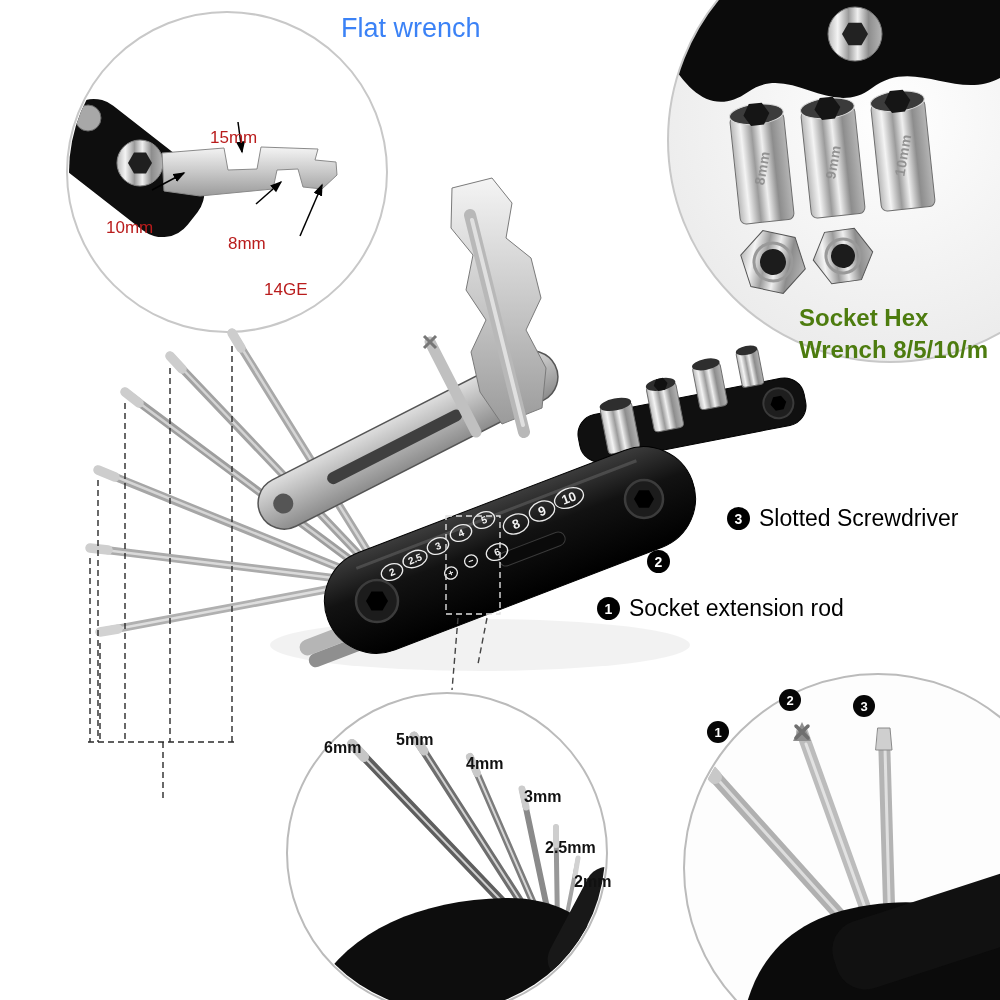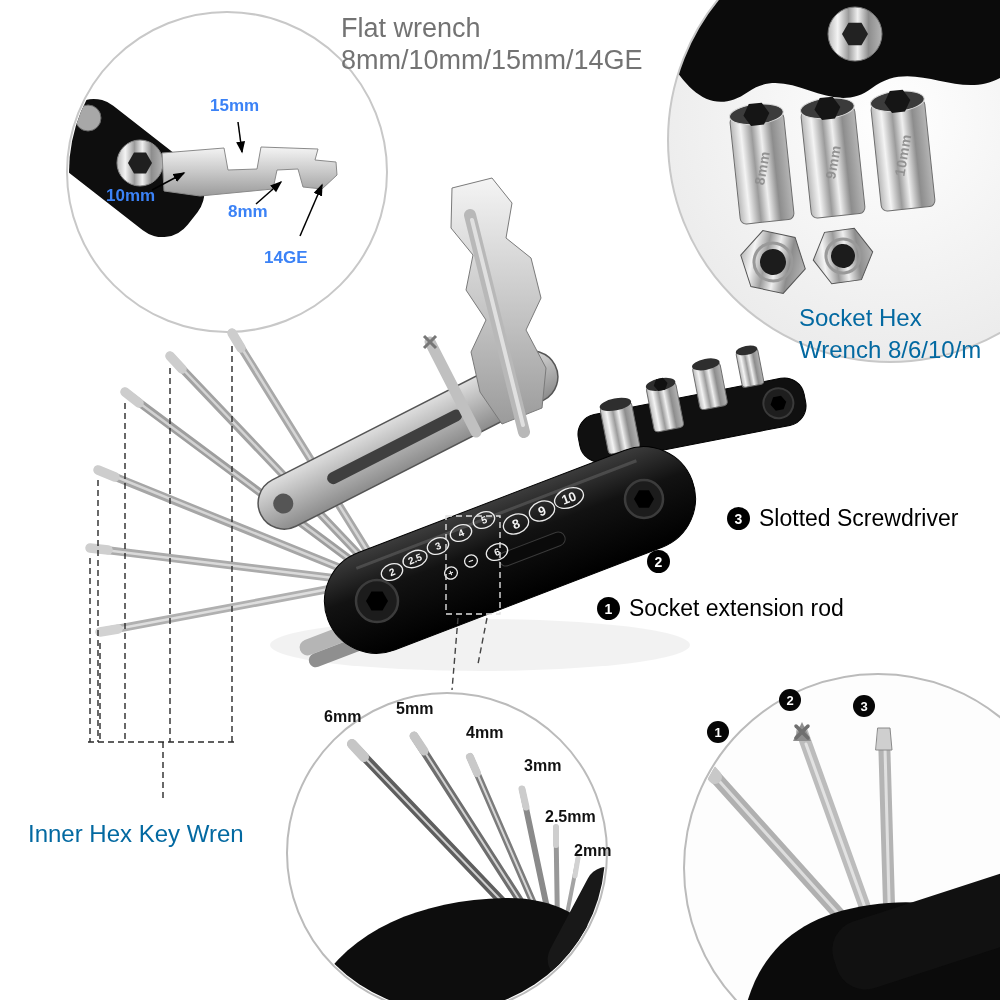--- a/index.html
+++ b/index.html
@@ -1,27 +1,27 @@
 <!DOCTYPE html>
 <html><head>
 <meta charset="utf-8">
 <style>
   html,body{margin:0;padding:0;background:#fff;}
   #stage{position:relative;width:1000px;height:1000px;overflow:hidden;background:#fff;
          font-family:"Liberation Sans",sans-serif;color:#000;}
   #stage svg{position:absolute;left:0;top:0;}
-  .title{position:absolute;font-size:27px;line-height:1.2;color:#737373;white-space:nowrap;}
-  .title24{position:absolute;font-size:24px;line-height:1.35;color:#0369a1;white-space:nowrap;}
+  .title{position:absolute;font-size:27px;line-height:1.2;color:#3b82f6;white-space:nowrap;}
+  .title24{position:absolute;font-size:24px;line-height:1.35;color:#4d7c0f;white-space:nowrap;font-weight:bold;}
   .listrow{position:absolute;display:flex;align-items:center;gap:9px;font-size:23px;color:#000;white-space:nowrap;}
   .badge{width:23px;height:23px;border-radius:50%;background:#000;color:#fff;font-size:14px;font-weight:bold;
          display:flex;align-items:center;justify-content:center;flex:0 0 auto;}
   .badge-abs{position:absolute;width:22px;height:22px;border-radius:50%;background:#060606;color:#fff;
          font-size:13px;font-weight:bold;display:flex;align-items:center;justify-content:center;}
-  .lbl{position:absolute;font-weight:bold;font-size:17px;color:#3b82f6;white-space:nowrap;}
-  .fanlbl{position:absolute;font-weight:bold;font-size:16px;color:#111;white-space:nowrap;}
+  .lbl{position:absolute;font-weight:normal;font-size:17px;color:#b91c1c;white-space:nowrap;margin-top:32px;}
+  .fanlbl{position:absolute;font-weight:bold;font-size:16px;color:#111;white-space:nowrap;margin-top:31px;}
   .mk{fill:none;stroke:#ececec;stroke-width:1.3;}
   .mkt{fill:#f4f4f4;font-family:"Liberation Sans",sans-serif;font-weight:bold;font-size:10px;text-anchor:middle;}
   .mkt-sm{font-size:9px;}
   .mkt-lg{font-size:13px;}
   .engrave{fill:#8f8f8f;font-family:"Liberation Sans",sans-serif;font-weight:bold;font-size:14px;
          text-anchor:middle;letter-spacing:.5px;opacity:.95;}
 </style>
 </head>
 <body>
 
@@ -336,42 +336,40 @@
       <g transform="translate(940 930) rotate(-18)">
         <rect x="-110" y="-35" width="220" height="70" rx="30" fill="#111111"></rect>
       </g>
     </g>
     <circle cx="878" cy="868" r="194" fill="none" stroke="#bbbbbb" stroke-width="2"></circle>
   </g>
 </svg>
 
   <div class="title" style="left:341px;top:12px;">
     <div>Flat wrench</div>
-    <div>8mm/10mm/15mm/14GE</div>
   </div>
 
   <div class="title24" style="left:799px;top:302px;">
     <div>Socket Hex</div>
-    <div>Wrench 8/6/10/m</div>
+    <div>Wrench 8/5/10/m</div>
   </div>
 
   <div class="listrow" style="left:727px;top:505px;">
     <span class="badge">3</span>
     <span>Slotted Screwdriver</span>
   </div>
   <div class="listrow" style="left:647px;top:550px;">
     <span class="badge">2</span>
   </div>
   <div class="listrow" style="left:597px;top:595px;">
     <span class="badge">1</span>
     <span>Socket extension rod</span>
   </div>
 
   <div class="title24" style="left:28px;top:818px;">
-    <div>Inner Hex Key Wren</div>
   </div>
 
   <div class="lbl" style="left:210px;top:96px;">15mm</div>
   <div class="lbl" style="left:106px;top:186px;">10mm</div>
   <div class="lbl" style="left:228px;top:202px;">8mm</div>
   <div class="lbl" style="left:264px;top:248px;">14GE</div>
 
   <div class="fanlbl" style="left:324px;top:708px;">6mm</div>
   <div class="fanlbl" style="left:396px;top:700px;">5mm</div>
   <div class="fanlbl" style="left:466px;top:724px;">4mm</div>

